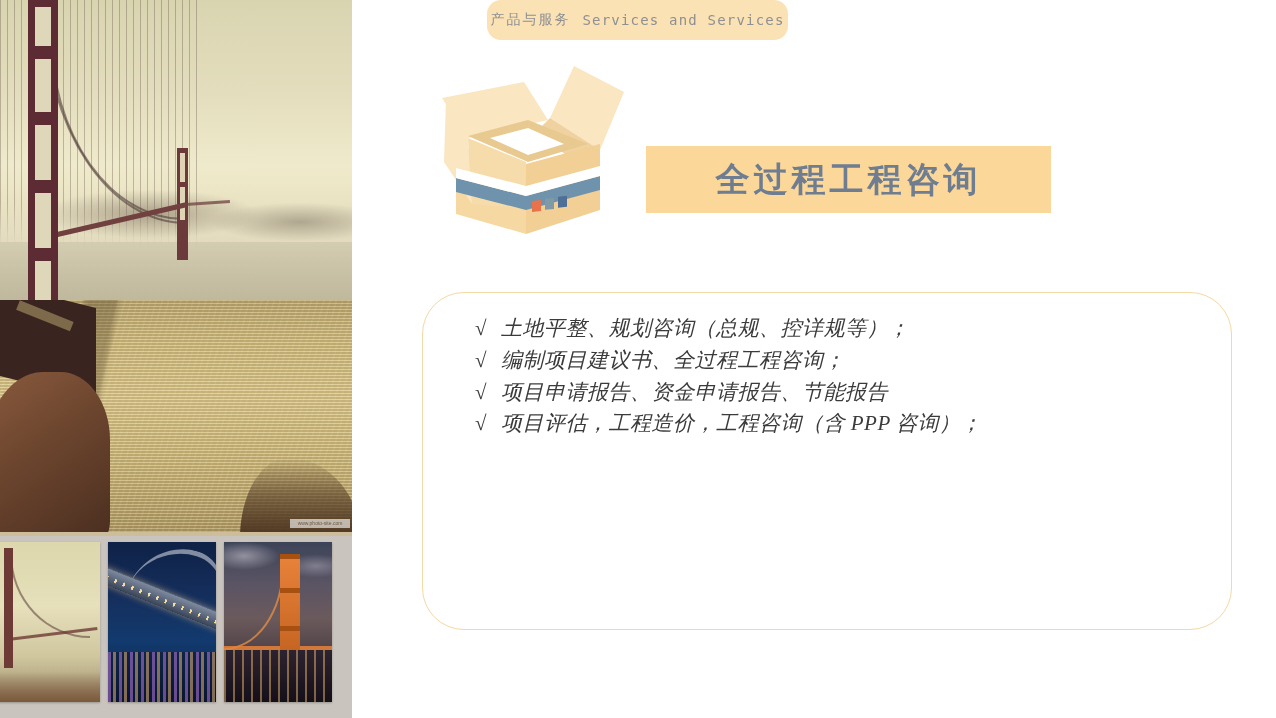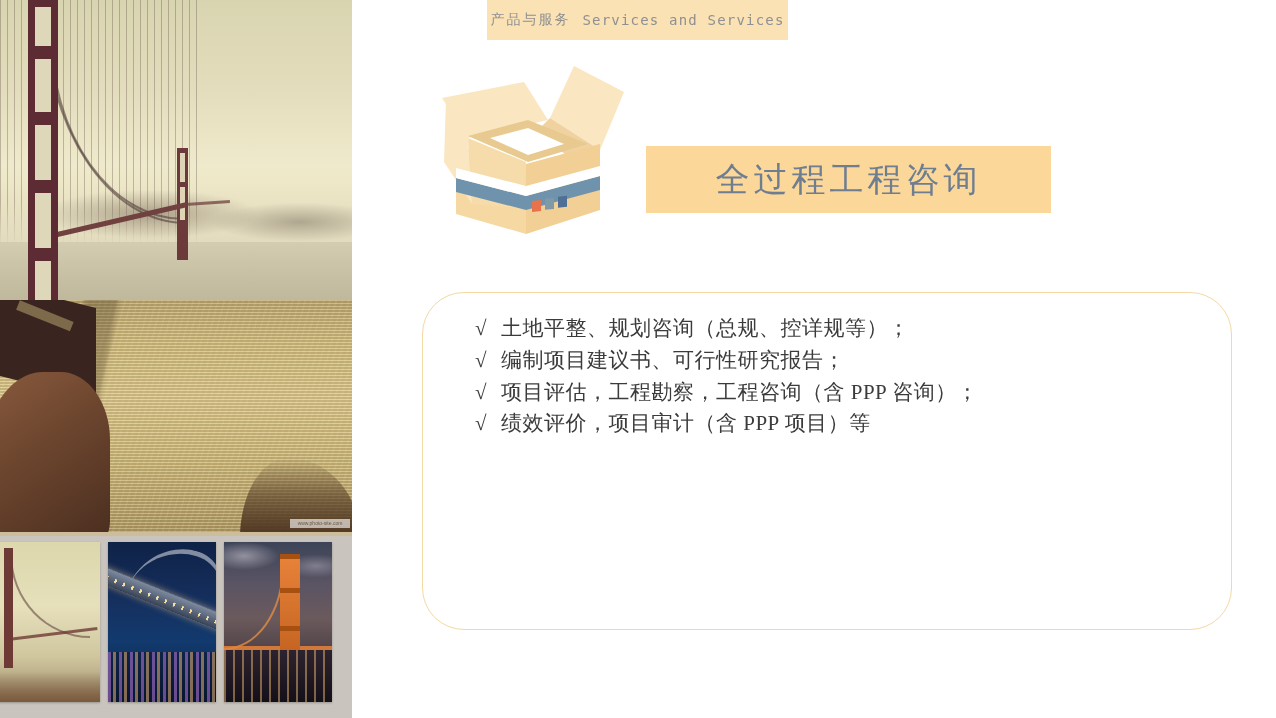--- a/index.html
+++ b/index.html
@@ -363,20 +363,21 @@
     position: absolute;
     left: 487px;
     top: 0;
     width: 301px;
     height: 40px;
     background: #fbe2b5;
     display: flex;
     align-items: center;
     justify-content: center;
     gap: 12px;
+    border-radius: 14px;
   }
   .badge-cn {
     font-size: 14px;
     color: #8d8f92;
     letter-spacing: 2px;
     font-family: "Liberation Serif", "DejaVu Serif", serif;
   }
   .badge-en {
     font-size: 14px;
     color: #8d8f92;
@@ -403,40 +404,41 @@
     height: 67px;
     background: #fbd89a;
     display: flex;
     align-items: center;
     justify-content: center;
   }
   .title-text {
     font-size: 34px;
     color: #6f7d91;
     letter-spacing: 4px;
-    font-weight: normal;
+    font-weight: bold;
     font-family: "Liberation Serif", "DejaVu Serif", serif;
   }
 
   
   .content-card {
     position: absolute;
     left: 422px;
     top: 292px;
     width: 810px;
     height: 338px;
     border: 1.6px solid #f3d9a4;
     border-radius: 42px;
     box-sizing: border-box;
   }
   .bullet-list {
     position: absolute;
     left: 52px;
     top: 20px;
     right: 20px;
+    font-style: italic;
   }
   .bullet-line {
     font-size: 21px;
     line-height: 31.8px;
     color: #3b3b3b;
     white-space: nowrap;
     font-family: "Liberation Serif", "DejaVu Serif", serif;
     letter-spacing: .5px;
   }
   .bullet-line .chk {
@@ -563,24 +565,24 @@
   <div class="title-banner">
     <span class="title-text">全过程工程咨询</span>
   </div>
 
   <div class="content-card">
     <div class="bullet-list">
       <div class="bullet-line">
         <span class="chk">√</span><span>土地平整、规划咨询（总规、控详规等）；</span>
       </div>
       <div class="bullet-line">
-        <span class="chk">√</span><span>编制项目建议书、可行性研究报告；</span>
+        <span class="chk">√</span><span>编制项目建议书、全过程工程咨询；</span>
       </div>
       <div class="bullet-line">
-        <span class="chk">√</span><span>项目评估，工程勘察，工程咨询（含 PPP 咨询）；</span>
+        <span class="chk">√</span><span>项目申请报告、资金申请报告、节能报告</span>
       </div>
       <div class="bullet-line">
-        <span class="chk">√</span><span>绩效评价，项目审计（含 PPP 项目）等</span>
+        <span class="chk">√</span><span>项目评估，工程造价，工程咨询（含 PPP 咨询）；</span>
       </div>
     </div>
   </div>
 
 </div>
 
 </body></html>

